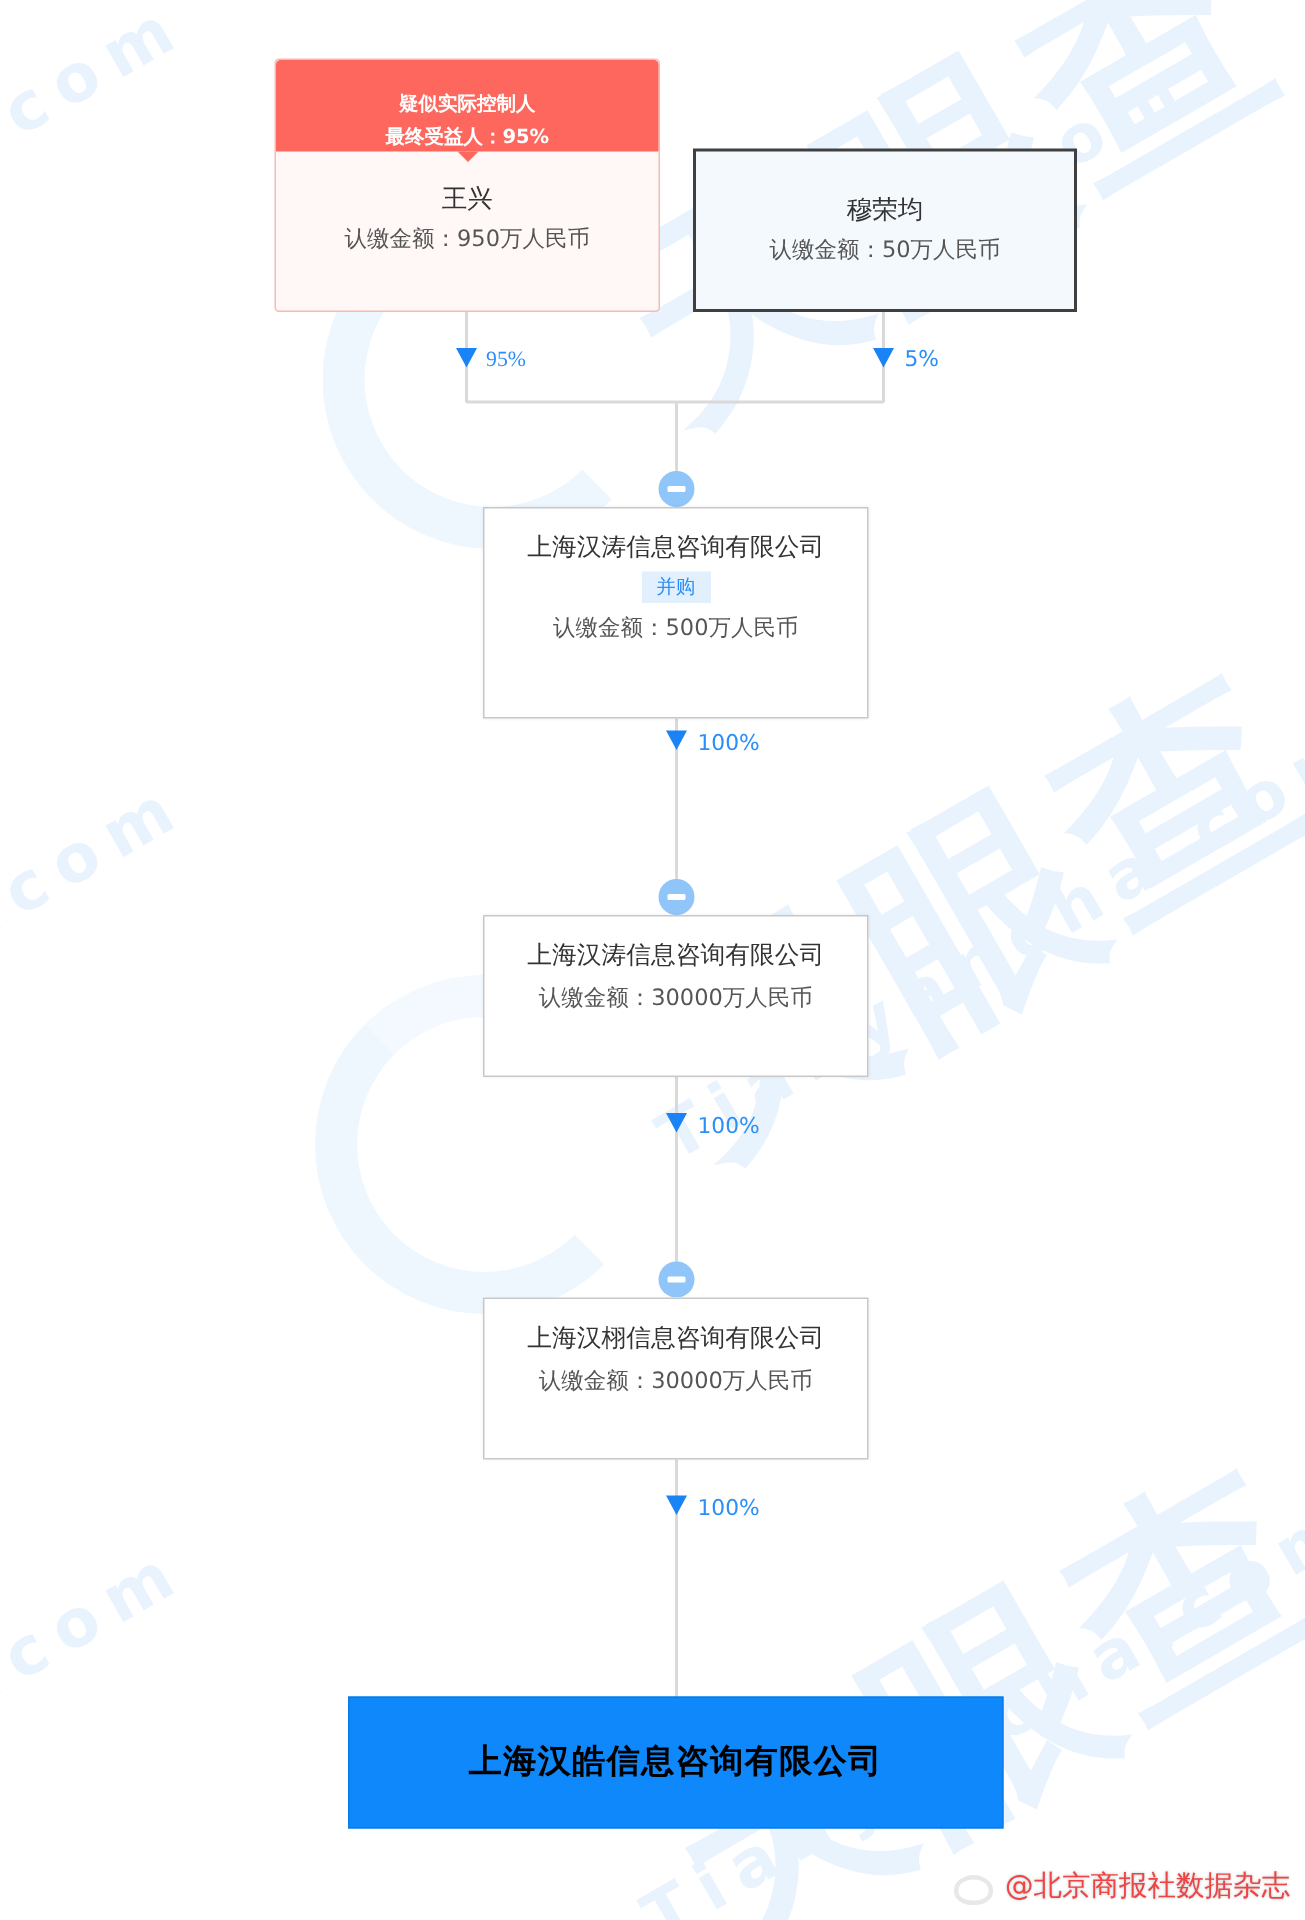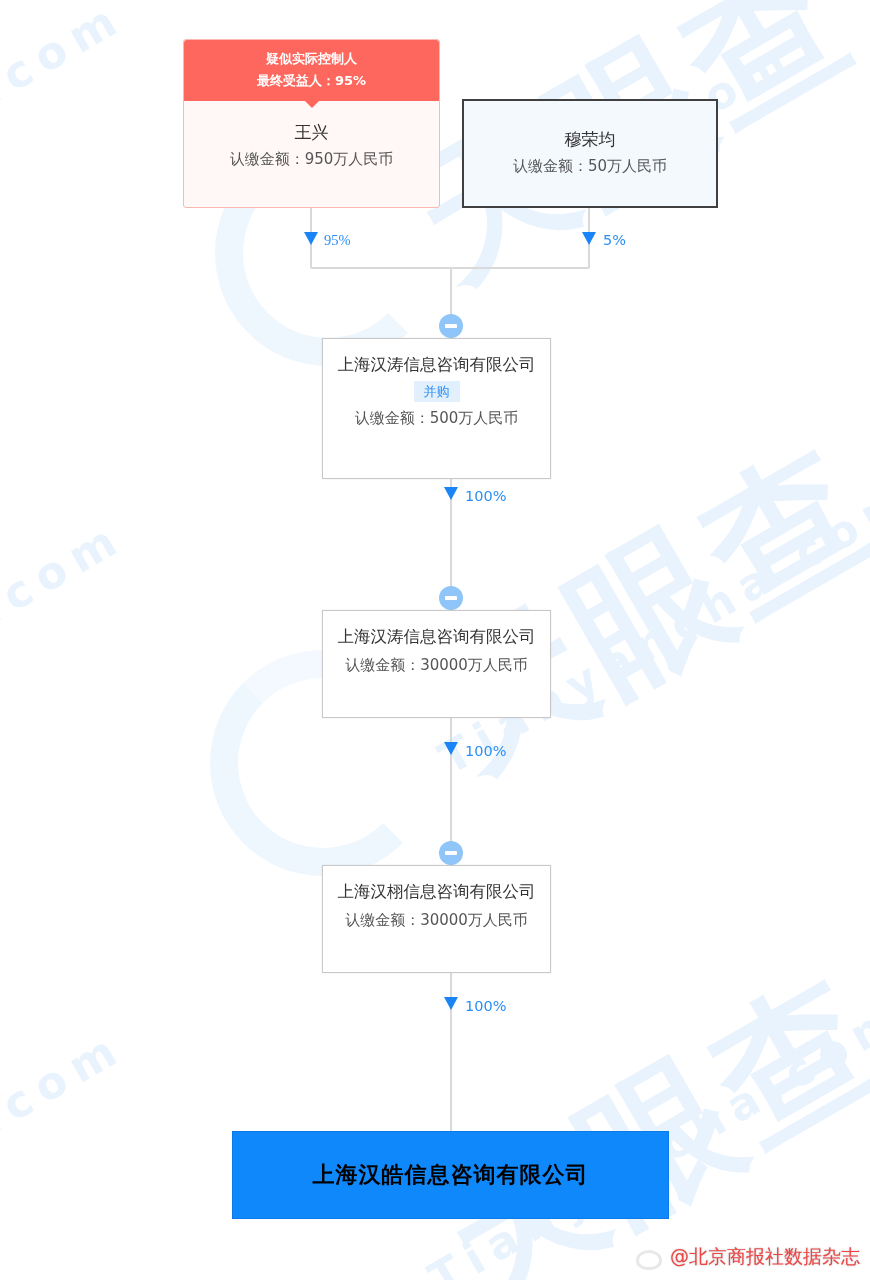--- a/index.html
+++ b/index.html
@@ -17,34 +17,34 @@
       pointer-events: none;
     }
     .line { position: absolute; background: #d9d9d9; }
     .node { position: absolute; box-sizing: border-box; text-align: center; color: #333; }
     .holder-red {
       left: 183px; top: 39px; width: 257px; height: 169px;
       border: 1px solid #f7b9b2; background: #fff8f7; border-radius: 3px;
     }
     .holder-red .hdr {
       background: #fe675d; color: #fff; font-weight: bold; font-size: 13px; line-height: 22px;
-      height: 61px; padding-top: 8px; box-sizing: border-box; border-radius: 3px 3px 0 0; position: relative;
+      height: 61px; padding-top: 19px; box-sizing: border-box; border-radius: 3px 3px 0 0; position: relative;
     }
     .holder-red .hdr::after {
       content: ""; position: absolute; left: 50%; bottom: -7px; margin-left: -7px;
       border-left: 7px solid transparent; border-right: 7px solid transparent; border-top: 7px solid #fe675d;
     }
     .holder-blue {
       left: 462px; top: 99px; width: 256px; height: 109px;
       border: 2px solid #404040; background: #f4f9fe;
     }
     .name { font-size: 17px; color: #333; }
     .amt { font-size: 15px; color: #555; }
     .company {
-      left: 322px; width: 229px; background: #fff; border: 1px solid #c8c8c8;
+      left: 322px; width: 257px; background: #fff; border: 1px solid #c8c8c8;
       box-shadow: 0 0 2px rgba(0,0,0,0.08);
     }
     .company .cname { font-size: 16.5px; color: #333; line-height: 28px; padding: 12px 14px 0; }
     .company .amt { line-height: 28px; }
     .tag {
       display: inline-block; background: #e2f0fd; color: #2a8ff7; font-size: 13px;
       padding: 1px 10px; line-height: 19px; margin: 2px 0;
     }
     .collapse {
       position: absolute; width: 24px; height: 24px; border-radius: 50%; background: #8fc5f8;

